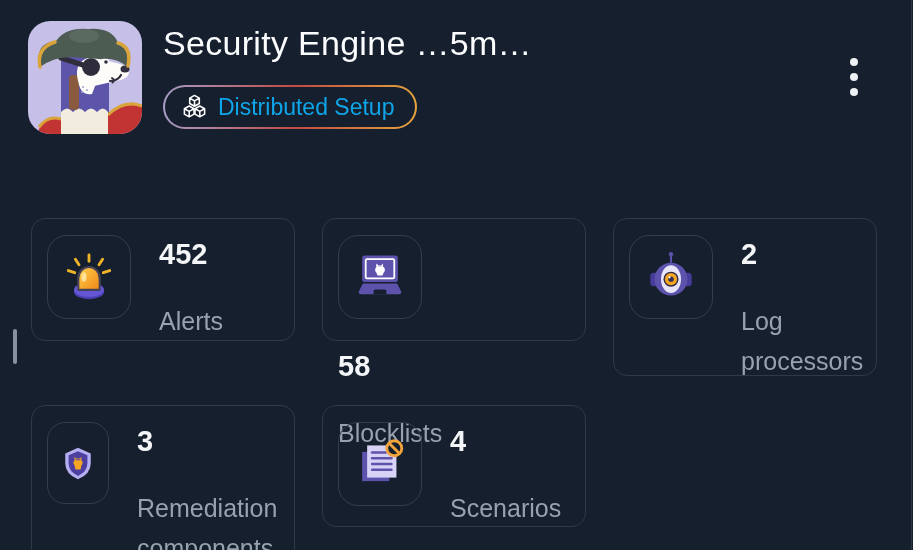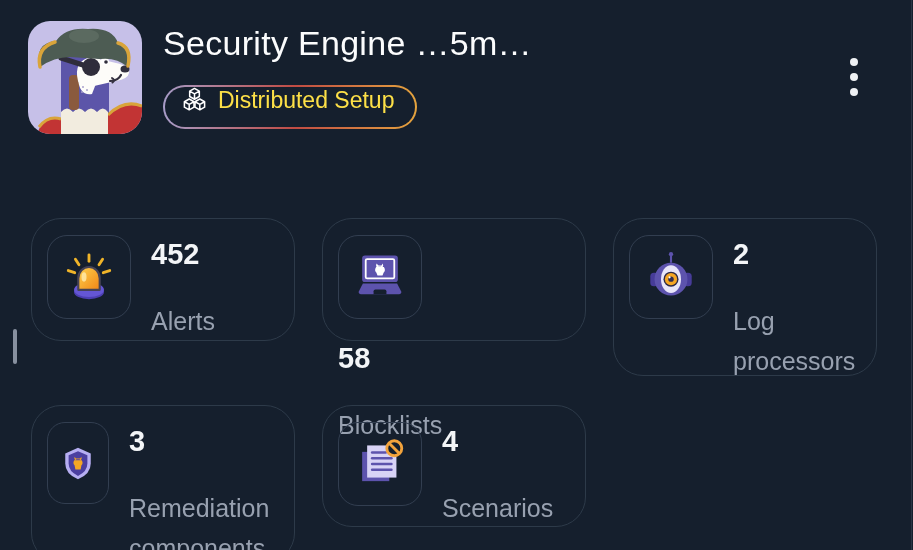--- a/index.html
+++ b/index.html
@@ -24,41 +24,41 @@
   .badge-outer {
     position: absolute; left: 163px; top: 85px; height: 44px; border-radius: 22px;
     padding: 2px; box-sizing: border-box;
     background: linear-gradient(90deg,
       var(--badge-gradient-left, #a79cc8) 0%,
       var(--badge-gradient-mid, #c14b43) 52%,
       var(--badge-gradient-right, #e5a43e) 100%);
   }
   .badge-inner {
     height: 40px; border-radius: 20px; background: var(--bg, #151f2d);
-    display: flex; gap: 10px; padding: 0 21px 0 16px;
-    color: #fde047; font-size: 23px; font-weight: 400; white-space: nowrap;
+    display: flex; align-items: center; gap: 10px; padding: 0 21px 0 16px;
+    color: #0ea5e9; font-size: 23px; font-weight: 400; white-space: nowrap;
   }
   .kebab {
     position: absolute; left: 842px; top: 50px; background: none; border: 0;
     display: flex; flex-direction: column; gap: 7px; padding: 8px; cursor: pointer;
   }
   .kebab .dot { width: 8px; height: 8px; border-radius: 50%; background: #eef1f4; }
 
   
   .scroll-thumb {
     position: absolute; left: 13px; top: 329px; width: 4px; height: 35px;
     border-radius: 2px; background: #87909f;
   }
   .edge-line { position: absolute; right: 1px; top: 0; bottom: 0; width: 1px; background: #2a3544; }
 
   
   .card {
     position: absolute; box-sizing: border-box;
-    border: 1.5px solid var(--card-border, #2d3a49); border-radius: 30px;
-    display: flex; align-items: flex-start; gap: 20px;
+    border: 1.5px solid var(--card-border, #2d3a49); border-radius: 14px;
+    display: flex; align-items: flex-start; gap: 28px;
     padding: 16px 10px 1px 15px; cursor: pointer; background: transparent;
   }
   .c1 { left: 31px;  top: 218px; width: 264px; height: 123px; }
   .c2 { left: 322px; top: 218px; width: 264px; height: 123px; flex-direction: column; }
   .c3 { left: 613px; top: 218px; width: 264px; height: 158px; }
   .c4 { left: 31px;  top: 405px; width: 264px; height: 158px; }
   .c5 { left: 322px; top: 405px; width: 264px; height: 122px; }
   .icon-box {
     width: 84px; height: 84px; flex: none; box-sizing: border-box;
     border: 1.5px solid var(--icon-box-border, #323e50); border-radius: 20px;

